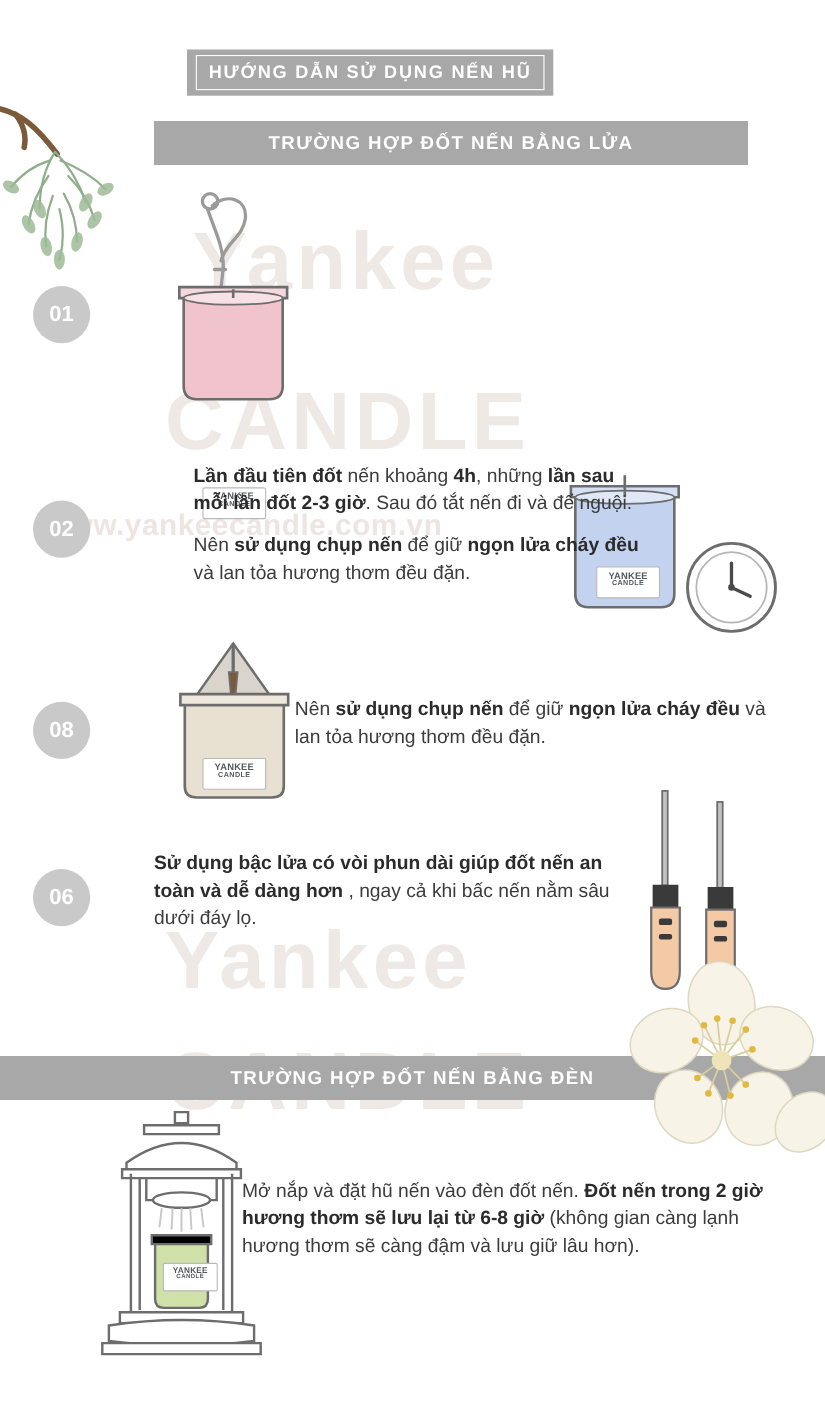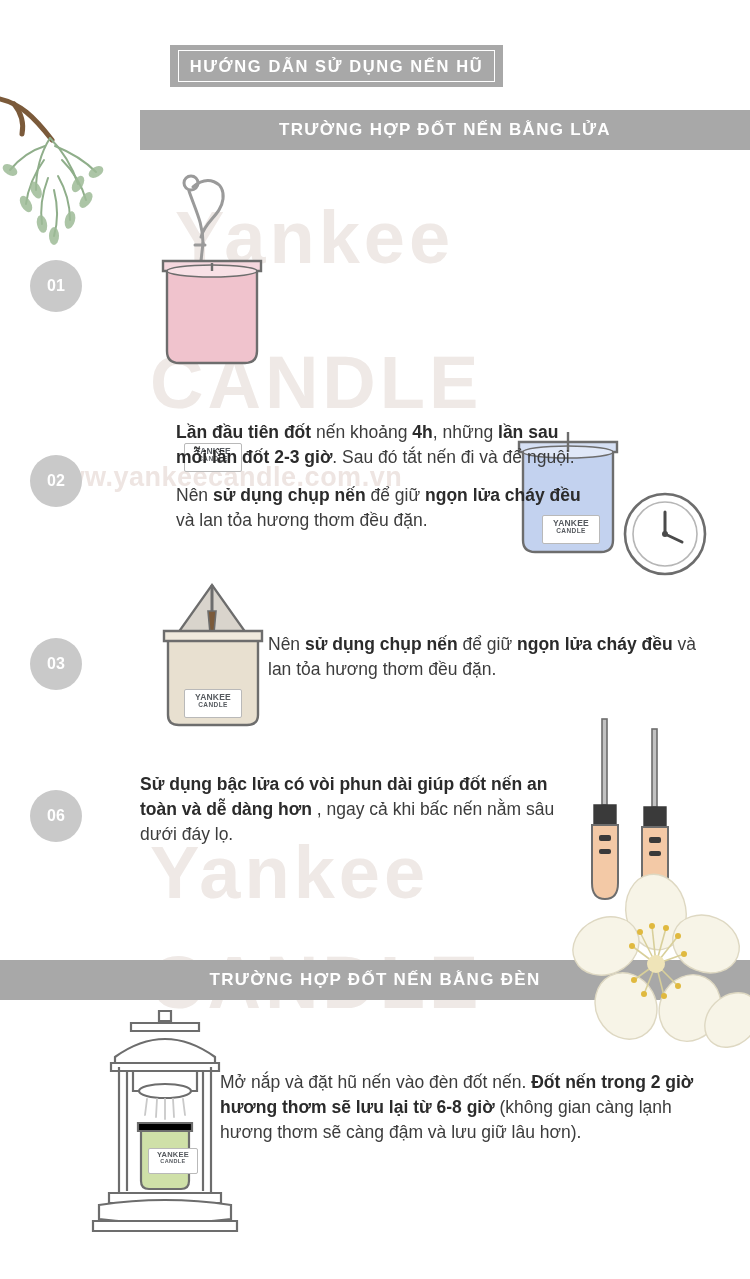--- a/index.html
+++ b/index.html
@@ -65,21 +65,21 @@
     color: #ffffff;
     font-size: 16.5px;
     font-weight: 700;
     letter-spacing: 1.6px;
   }
 
   
   .section-bar {
     position: absolute;
     left: 140px;
-    width: 610px;
+    width: 540px;
     height: 40px;
     background: #a8a8a8;
     z-index: 3;
   }
   .section-bar .txt {
     position: absolute;
     left: 0; right: 0; top: 50%;
     transform: translateY(-50%);
     text-align: center;
     color: #ffffff;
@@ -90,21 +90,21 @@
   #section-bar-1 { top: 110px; }
   #section-bar-2 { top: 960px; left: 0px; width: 750px; }
 
   
   .badge {
     position: absolute;
     width: 52px; height: 52px;
     border-radius: 50%;
     background: #c9c9c9;
     color: #ffffff;
-    font-size: 16px;
+    font-size: 20px;
     font-weight: 700;
     display: flex;
     align-items: center;
     justify-content: center;
     z-index: 4;
     text-align: center;
   }
   #badge-01 { left: 30px; top: 260px; }
   #badge-02 { left: 30px; top: 455px; }
   #badge-03 { left: 30px; top: 638px; }
@@ -247,21 +247,21 @@
 <div class="label-box" style="left:542px; top:515px; width:56px; height:24px; padding-top:3px; z-index:3;">
   <div class="l1">YANKEE</div>
   <div class="l2">CANDLE</div>
 </div>
 
 <div class="step-text" id="text-02">
     <p><b>Lần đầu tiên đốt </b><span>nến khoảng </span><b>4h</b><span>, những </span><b>lần sau mỗi lần đốt 2-3 giờ</b><span>. Sau đó tắt nến đi và để nguội.</span></p>
     <p><span>Nên </span><b>sử dụng chụp nến </b><span>để giữ </span><b>ngọn lửa cháy đều </b><span>và lan tỏa hương thơm đều đặn.</span></p>
   </div>
 
-<div class="badge" id="badge-03">03</div>
+<div class="badge" id="badge-03">08</div>
 
 <svg class="illus" style="left:148px; top:575px; width:130px; height:160px;" viewBox="0 0 130 160">
 
   <path d="M64 10 L 98 58 L 30 58 Z" fill="#d9d4cc" stroke="#6d6d6d" stroke-width="2.2"></path>
   <path d="M64 10 L 64 38" stroke="#6d6d6d" stroke-width="3"></path>
   <path d="M60 36 L 68 36 L 66 58 L 62 58 Z" fill="#7b5a3a" stroke="#6d6d6d" stroke-width="1.6"></path>
 
   <path d="M20 64 L 110 64 L 110 140 Q 110 150 99 150 L 31 150 Q 20 150 20 140 Z" fill="#e8e0d0" stroke="#6d6d6d" stroke-width="2.4"></path>
   <path d="M16 56 L 114 56 L 114 66 L 16 66 Z" fill="#efe9dd" stroke="#6d6d6d" stroke-width="2.4"></path>
 </svg>

